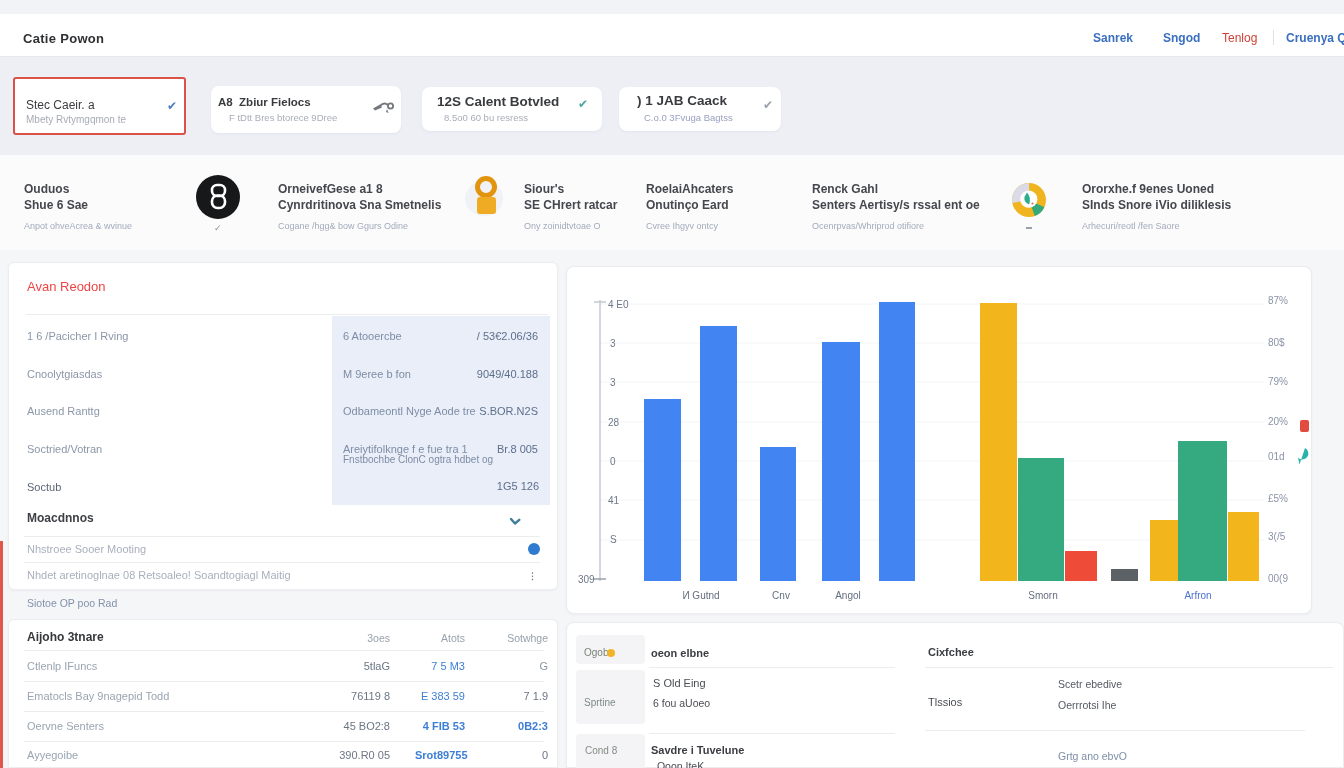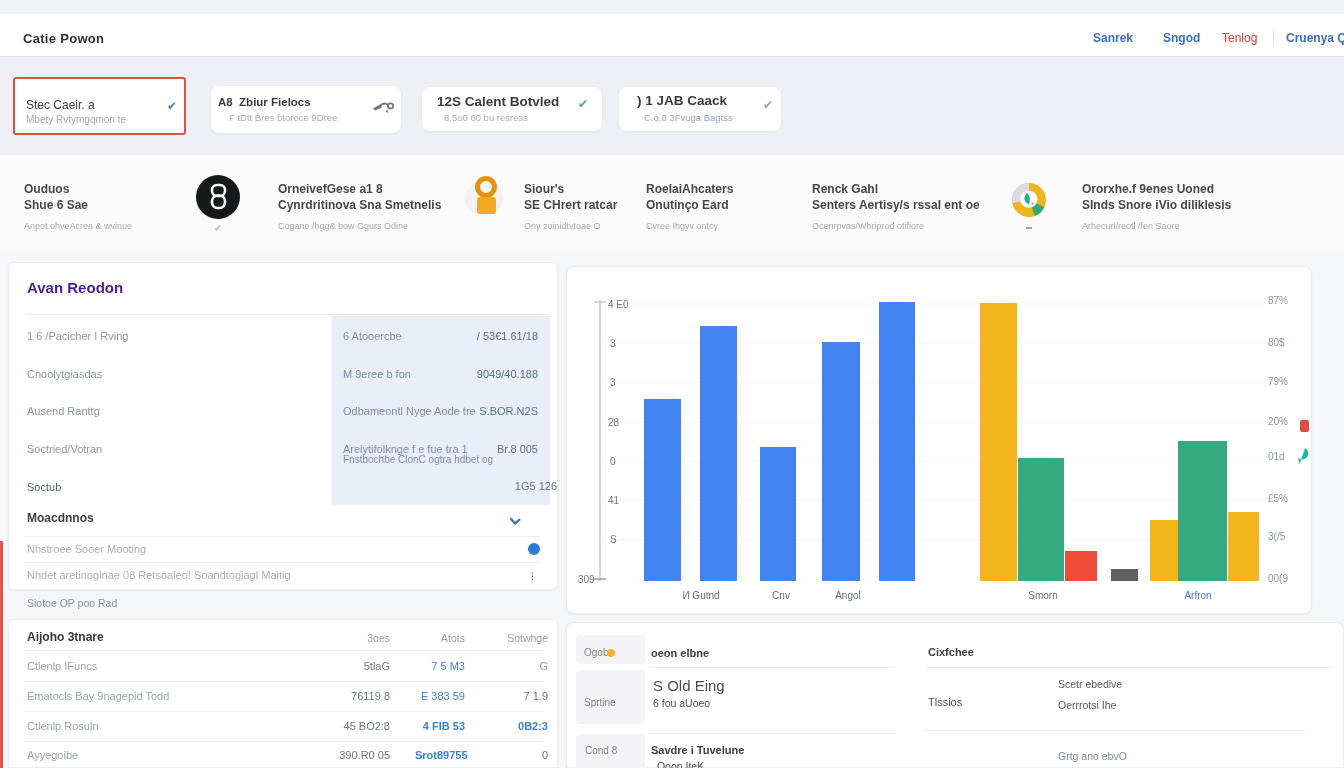--- a/index.html
+++ b/index.html
@@ -81,43 +81,43 @@
 <circle cx="17.8" cy="17.2" r="8.6" fill="#ffffff"></circle>
 <path d="M16 10.5 Q20.5 15.5 18.2 22.5 Q12.8 20.5 13.4 15 Z" fill="#2fae8e"></path>
 <circle cx="21.5" cy="21.5" r="1.1" fill="#e66a5a"></circle>
 </svg>
 <div class="abs" style="left:1026px;top:227px;width:6px;height:2px;background:#9aa0a8"></div>
 
 <div class="abs tt" style="left:1082px;top:181px">Ororxhe.f 9enes Uoned<br>SInds Snore iVio diliklesis</div>
 <div class="abs cap" style="left:1082px;top:221px">Arhecuri/reotl /fen Saore</div>
 
 <div class="card" style="left:8px;top:262px;width:550px;height:328px;border:1px solid #ededf0;border-radius:6px"></div>
-<div class="abs" style="left:27px;top:279px;font-size:15px;font-weight:bold;color:#4c1d95">Avan Reodon</div>
+<div class="abs" style="left:27px;top:279px;font-size:13px;font-weight:normal;color:#ef4444">Avan Reodon</div>
 
 <div class="abs" style="left:27px;top:330px;font-size:11px;color:#8b97a9">1 6 /Pacicher I Rving</div>
 <div class="abs" style="left:26px;top:314px;width:522px;height:1px;background:#ececef"></div>
 <div class="abs" style="left:332px;top:316px;width:218px;height:189px;background:#e9eef8"></div>
 <div class="abs" style="left:343px;top:330px;font-size:11px;color:#7e8da6">6 Atooercbe</div>
-<div class="abs" style="left:333px;top:330px;width:205px;text-align:right;font-size:11px;color:#5c6f8c">/ 53€1.61/18</div>
+<div class="abs" style="left:333px;top:330px;width:205px;text-align:right;font-size:11px;color:#5c6f8c">/ 53€2.06/36</div>
 
 <div class="abs" style="left:27px;top:368px;font-size:11px;color:#8b97a9">Cnoolytgiasdas</div>
 <div class="abs" style="left:343px;top:368px;font-size:11px;color:#7e8da6">M 9eree b fon</div>
 <div class="abs" style="left:333px;top:368px;width:205px;text-align:right;font-size:11px;color:#5c6f8c">9049/40.188</div>
 
 <div class="abs" style="left:27px;top:405px;font-size:11px;color:#8b97a9">Ausend Ranttg</div>
 <div class="abs" style="left:343px;top:405px;font-size:11px;color:#7e8da6">Odbameontl Nyge Aode tre</div>
 <div class="abs" style="left:333px;top:405px;width:205px;text-align:right;font-size:11px;color:#5c6f8c">S.BOR.N2S</div>
 
 <div class="abs" style="left:27px;top:443px;font-size:11px;color:#8b97a9">Soctried/Votran</div>
 <div class="abs" style="left:343px;top:443px;font-size:11px;color:#7e8da6">Areiytifolknge f e fue tra 1</div>
 <div class="abs" style="left:333px;top:443px;width:205px;text-align:right;font-size:11px;color:#5c6f8c">Br.8 005</div>
 
 <div class="abs" style="left:27px;top:481px;font-size:11px;color:#5a6576">Soctub</div>
 <div class="abs" style="left:343px;top:454px;font-size:10px;color:#7e8da6">Fnstbochbe ClonC ogtra hdbet og</div>
-<div class="abs" style="left:352px;top:480px;width:205px;text-align:right;font-size:11px;color:#5c6f8c">1G5 126</div>
+<div class="abs" style="left:334px;top:480px;width:205px;text-align:right;font-size:11px;color:#5c6f8c">1G5 126</div>
 
 <div class="abs" style="left:27px;top:511px;font-size:12px;font-weight:bold;color:#3e4045">Moacdnnos</div>
 <svg class="abs" style="left:509px;top:517px" width="12" height="9" viewBox="0 0 12 9">
     <path d="M2 2 L6 6.5 L10.3 2.8" fill="none" stroke="#3f7d9a" stroke-width="2.4" stroke-linecap="round" stroke-linejoin="round"></path>
   </svg>
 <div class="abs" style="left:24px;top:536px;width:516px;height:1px;background:#ececef"></div>
 <div class="abs" style="left:27px;top:543px;font-size:11px;color:#a9b0bd">Nhstroee Sooer Mooting</div>
 <div class="abs" style="left:528px;top:543px;width:12px;height:12px;border-radius:50%;background:#2f7bd0"></div>
 <div class="abs" style="left:24px;top:562px;width:516px;height:1px;background:#ececef"></div>
 <div class="abs" style="left:27px;top:569px;font-size:11px;color:#a9b0bd">Nhdet aretinoglnae 08 Retsoaleo! Soandtogiagl Maitig</div>
@@ -138,21 +138,21 @@
 <div class="abs" style="left:415px;top:660px;width:50px;text-align:right;font-size:11px;color:#3d7fd6">7 5 M3</div>
 <div class="abs" style="left:488px;top:660px;width:60px;text-align:right;font-size:11px;color:#8b95a3">G</div>
 <div class="abs" style="left:24px;top:681px;width:520px;height:1px;background:#ececef"></div>
 
 <div class="abs" style="left:27px;top:690px;font-size:11px;color:#9aa5b1">Ematocls Bay 9nagepid Todd</div>
 <div class="abs" style="left:310px;top:690px;width:80px;text-align:right;font-size:11px;color:#6b7684">76119 8</div>
 <div class="abs" style="left:415px;top:690px;width:50px;text-align:right;font-size:11px;font-weight:normal;color:#3d7fd6">E 383 59</div>
 <div class="abs" style="left:488px;top:690px;width:60px;text-align:right;font-size:11px;color:#6b7684">7 1.9</div>
 <div class="abs" style="left:24px;top:711px;width:520px;height:1px;background:#ececef"></div>
 
-<div class="abs" style="left:27px;top:720px;font-size:11px;color:#9aa5b1">Ctlenlp Rosuln</div>
+<div class="abs" style="left:27px;top:720px;font-size:11px;color:#9aa5b1">Oervne Senters</div>
 <div class="abs" style="left:310px;top:720px;width:80px;text-align:right;font-size:11px;color:#6b7684">45 BO2:8</div>
 <div class="abs" style="left:415px;top:720px;width:50px;text-align:right;font-size:11px;font-weight:bold;color:#3d7fd6">4 FIB 53</div>
 <div class="abs" style="left:488px;top:720px;width:60px;text-align:right;font-size:11px;font-weight:bold;color:#3d7fd6">0B2:3</div>
 <div class="abs" style="left:24px;top:741px;width:520px;height:1px;background:#ececef"></div>
 
 <div class="abs" style="left:27px;top:749px;font-size:11px;color:#9aa5b1">Ayyegoibe</div>
 <div class="abs" style="left:310px;top:749px;width:80px;text-align:right;font-size:11px;color:#6b7684">390.R0 05</div>
 <div class="abs" style="left:415px;top:749px;width:50px;text-align:right;font-size:11px;font-weight:bold;color:#3d7fd6">Srot89755</div>
 <div class="abs" style="left:488px;top:749px;width:60px;text-align:right;font-size:11px;color:#6b7684">0</div>
 
@@ -219,21 +219,21 @@
 <div class="abs" style="left:576px;top:635px;width:69px;height:29px;background:#f4f4f6;border-radius:4px"></div>
 <div class="abs" style="left:576px;top:670px;width:69px;height:54px;background:#f4f4f6;border-radius:4px"></div>
 <div class="abs" style="left:576px;top:734px;width:69px;height:34px;background:#f4f4f6;border-radius:4px 4px 0 0"></div>
 <div class="abs" style="left:584px;top:647px;font-size:10px;color:#7a8076">Ogob</div>
 <div class="abs" style="left:607px;top:649px;width:8px;height:8px;border-radius:50%;background:#f0b429"></div>
 <div class="abs" style="left:584px;top:697px;font-size:10px;color:#7d8a83">Sprtine</div>
 <div class="abs" style="left:585px;top:745px;font-size:10px;color:#858b85">Cond 8</div>
 
 <div class="abs" style="left:651px;top:647px;font-size:11px;font-weight:bold;color:#3b3d42">oeon elbne</div>
 <div class="abs" style="left:649px;top:667px;width:246px;height:1px;background:#ececef"></div>
-<div class="abs" style="left:653px;top:677px;font-size:15px;color:#4a4d52">S Old Eing</div>
+<div class="abs" style="left:653px;top:677px;font-size:11px;color:#4a4d52">S Old Eing</div>
 <div class="abs" style="left:653px;top:697px;font-size:10.5px;color:#4a4d52">6 fou aUoeo</div>
 <div class="abs" style="left:649px;top:733px;width:246px;height:1px;background:#ececef"></div>
 <div class="abs" style="left:651px;top:744px;font-size:11px;font-weight:bold;color:#3b3d42">Savdre i Tuvelune</div>
 <div class="abs" style="left:654px;top:760px;font-size:10.5px;color:#4a4d52">.Ooon IteK</div>
 
 <div class="abs" style="left:928px;top:646px;font-size:11px;font-weight:bold;color:#3b3d42">Cixfchee</div>
 <div class="abs" style="left:925px;top:667px;width:408px;height:1px;background:#ececef"></div>
 <div class="abs" style="left:928px;top:696px;font-size:11px;color:#4a4d52">Tlssios</div>
 <div class="abs" style="left:1058px;top:678px;font-size:10.5px;color:#555a62">Scetr ebedive</div>
 <div class="abs" style="left:1058px;top:699px;font-size:10.5px;color:#555a62">Oerrrotsi Ihe</div>

